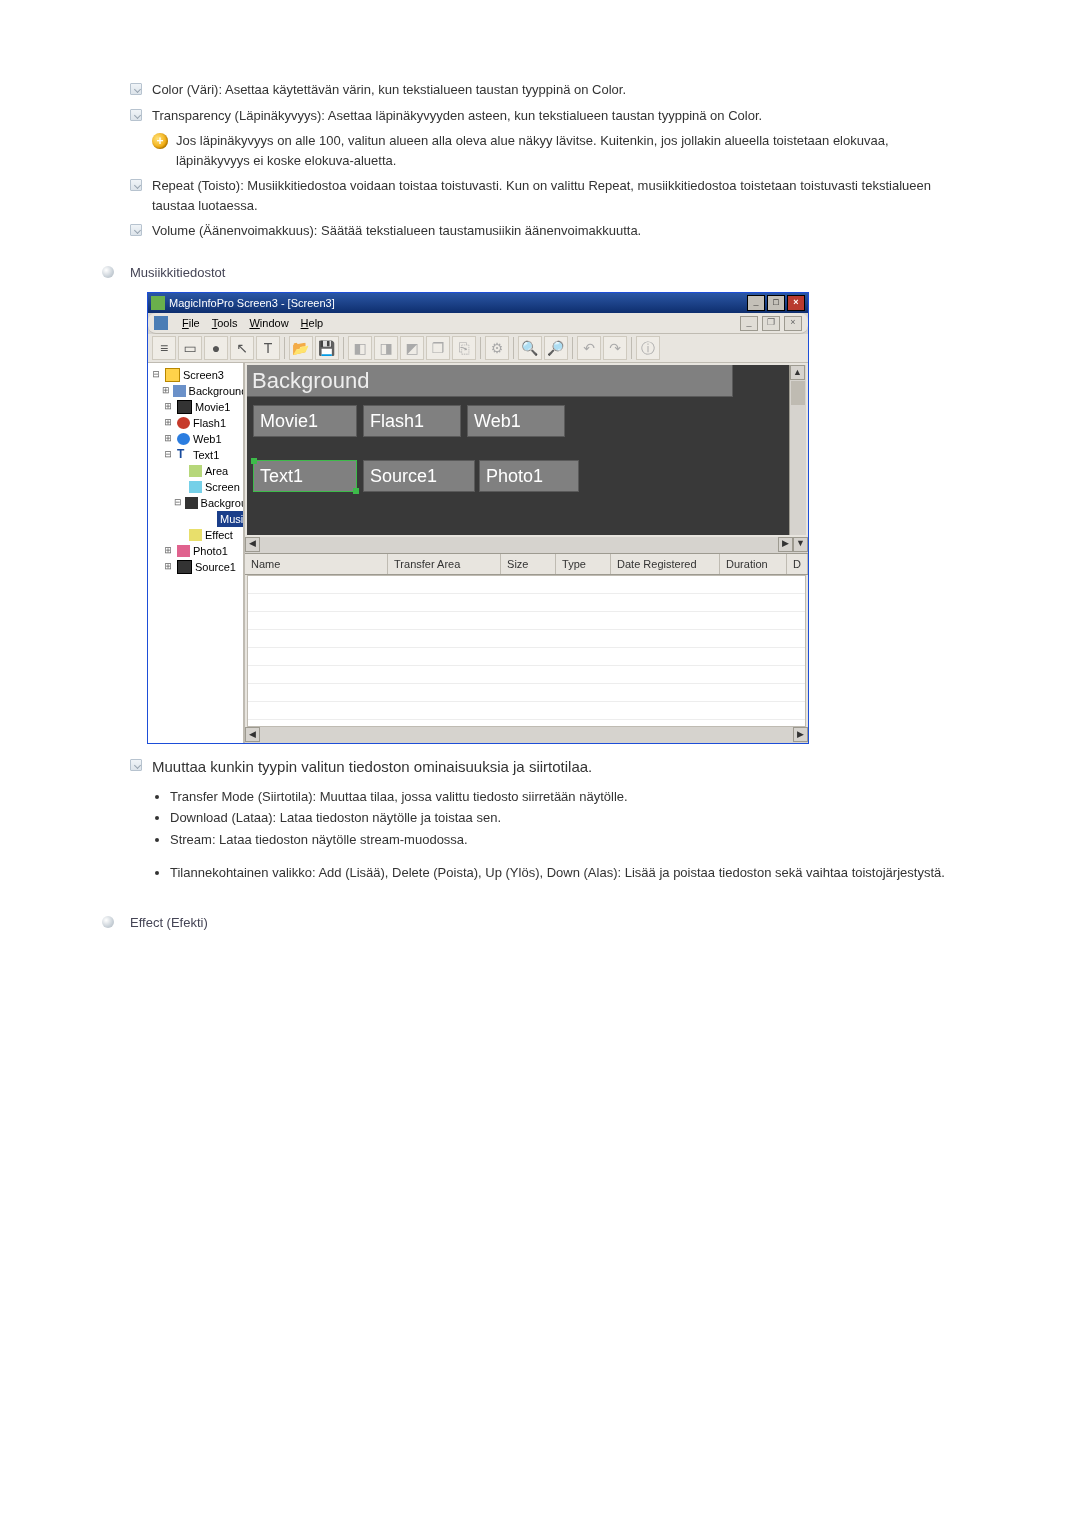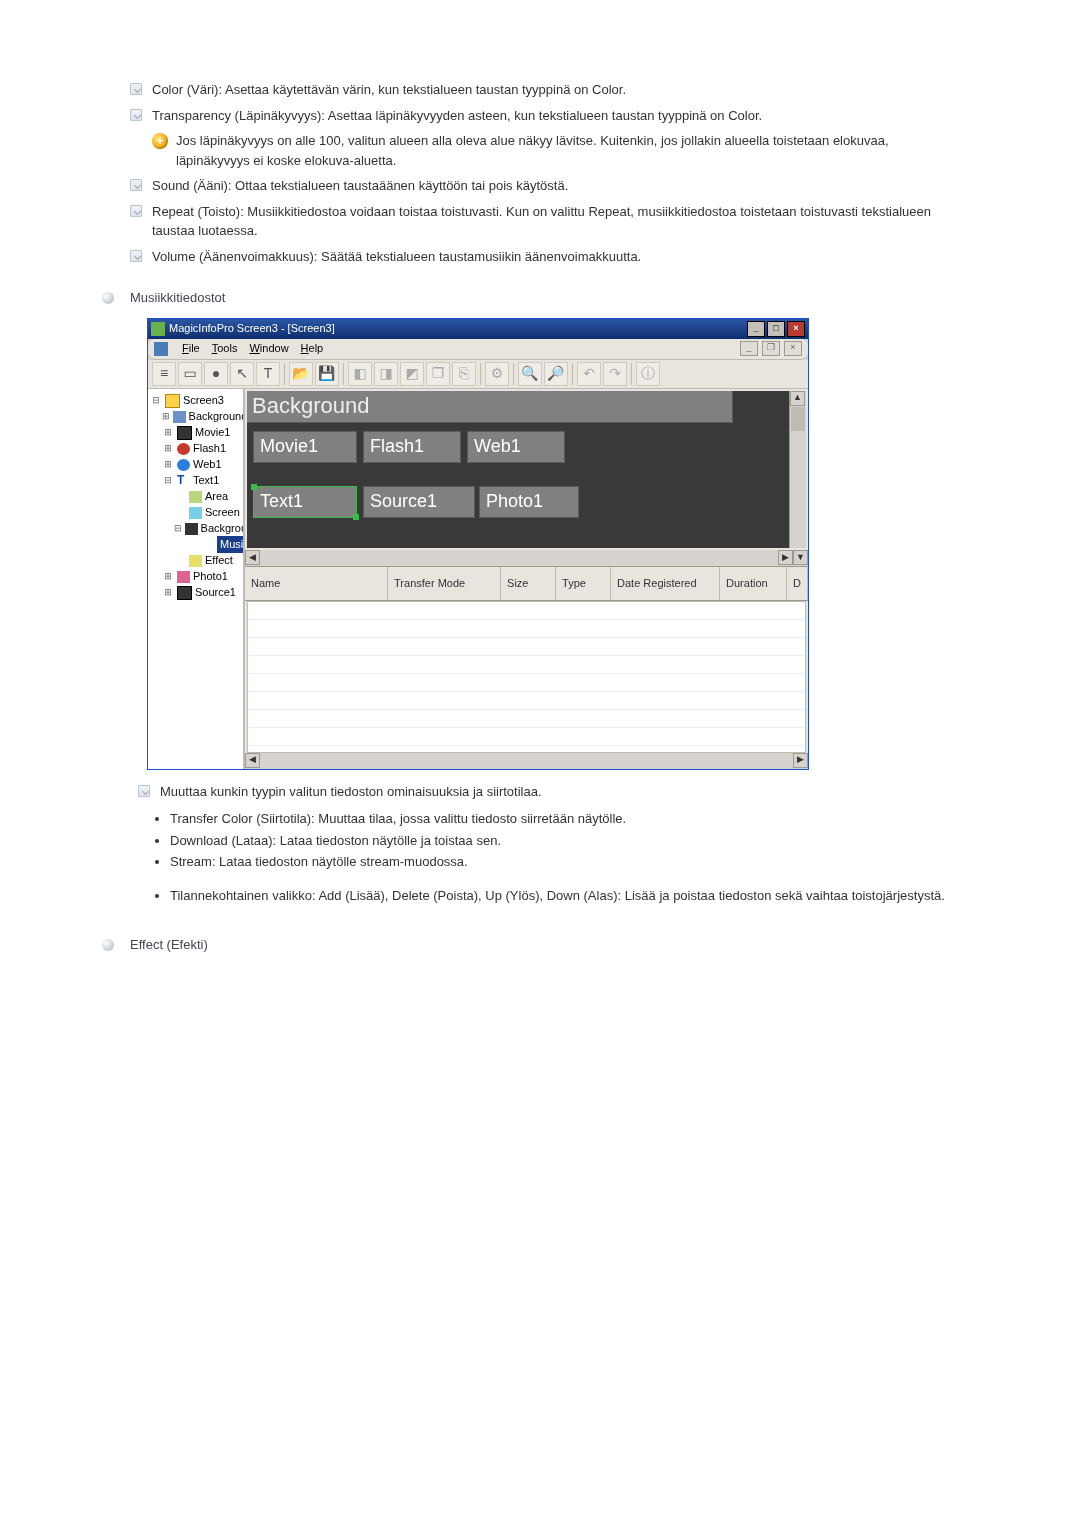--- a/index.html
+++ b/index.html
@@ -92,25 +92,25 @@
   .vscr{position:absolute;right:0;top:0;bottom:0;width:16px;
     background:#d6d3ce;border-left:1px solid #9d9a90;}
   .vscr .th{width:14px;height:24px;background:#bfbbb2;margin:1px auto 0;}
   .hscrollrow{height:16px;background:#d6d3ce;display:flex;}
   .hscrollrow .ar,.vscr .ar{width:15px;height:15px;background:#d6d3ce;
     border:1px solid #9d9a90;box-sizing:border-box;font-size:9px;
     display:flex;align-items:center;justify-content:center;color:#333;}
   .hscrollrow .track{flex:1;background:#d6d3ce;}
   .gridhead{display:flex;background:#e8e5df;border-top:1px solid #9d9a90;
     border-bottom:1px solid #9d9a90;}
-  .gh{padding:8px 6px;border-right:1px solid #bfbbb2;color:#333;font-size:11px;}
+  .gh{padding:2px 6px;border-right:1px solid #bfbbb2;color:#333;font-size:11px;}
   .gridbody{height:150px;background:#fff;margin:0 2px 0 2px;
     border:1px solid #bfbbb2;overflow:hidden;
     background-image:repeating-linear-gradient(#fff 0,#fff 17px,#ededed 17px,#ededed 18px);}
-  .foot{font-size:13px;margin-left:30px;position:relative;padding-left:0;}
+  .foot{font-size:15px;margin-left:22px;position:relative;padding-left:0;}
   .foot::before{content:"";position:absolute;left:-22px;top:3px;
     width:10px;height:10px;border:1px solid #9ab;border-radius:1px;
     background:linear-gradient(#eaf0f5,#cfd9e2);opacity:.7;}
   .foot::after{content:"";position:absolute;left:-17px;top:7px;
     width:4px;height:4px;border-left:1px solid #678;border-bottom:1px solid #678;
     transform:rotate(-45deg);opacity:.6;}
   ul.bul{list-style:disc;margin:8px 0 0 40px;padding:0;}
   ul.bul li{margin:2px 0;}
 </style>
 </head>
@@ -119,21 +119,20 @@
 
 <ul class="lvl1">
   <li>Color (Väri): Asettaa käytettävän värin, kun tekstialueen taustan tyyppinä on Color.</li>
   <li>
     <span>Transparency (Läpinäkyvyys): Asettaa läpinäkyvyyden asteen, kun tekstialueen taustan tyyppinä on Color.</span>
     <div class="note">
       <span class="ball">+</span>
       <span>Jos läpinäkyvyys on alle 100, valitun alueen alla oleva alue näkyy lävitse. Kuitenkin, jos jollakin alueella toistetaan elokuvaa, läpinäkyvyys ei koske elokuva-aluetta.</span>
     </div>
   </li>
-  <li>Sound (Ääni): Ottaa tekstialueen taustaäänen käyttöön tai pois käytöstä.</li>
   <li>Repeat (Toisto): Musiikkitiedostoa voidaan toistaa toistuvasti. Kun on valittu Repeat, musiikkitiedostoa toistetaan toistuvasti tekstialueen taustaa luotaessa.</li>
   <li>Volume (Äänenvoimakkuus): Säätää tekstialueen taustamusiikin äänenvoimakkuutta.</li>
 </ul>
 
 <div class="sec-head">
   <span class="orb"></span>
   <span class="ttl">Musiikkitiedostot</span>
 </div>
 
 <div class="shot">
@@ -264,41 +263,41 @@
         </div>
       </div>
       <div class="hscrollrow">
         <span class="ar">◀</span>
         <span class="track"></span>
         <span class="ar">▶</span>
         <span class="ar">▼</span>
       </div>
       <div class="gridhead">
         <div class="gh" style="width:130px">Name</div>
-        <div class="gh" style="width:100px">Transfer Mode</div>
+        <div class="gh" style="width:100px">Transfer Area</div>
         <div class="gh" style="width:42px">Size</div>
         <div class="gh" style="width:42px">Type</div>
         <div class="gh" style="width:96px">Date Registered</div>
         <div class="gh" style="width:54px">Duration</div>
         <div class="gh" style="flex:1">D</div>
       </div>
       <div class="gridbody"></div>
       <div class="hscrollrow">
         <span class="ar">◀</span>
         <span class="track"></span>
         <span class="ar">▶</span>
       </div>
     </div>
   </div>
 </div>
 
 <div class="foot">Muuttaa kunkin tyypin valitun tiedoston ominaisuuksia ja siirtotilaa.</div>
 
 <ul class="bul">
-  <li>Transfer Color (Siirtotila): Muuttaa tilaa, jossa valittu tiedosto siirretään näytölle.</li>
+  <li>Transfer Mode (Siirtotila): Muuttaa tilaa, jossa valittu tiedosto siirretään näytölle.</li>
   <li>Download (Lataa): Lataa tiedoston näytölle ja toistaa sen.</li>
   <li>Stream: Lataa tiedoston näytölle stream-muodossa.</li>
 </ul>
 <ul class="bul" style="margin-top:14px">
   <li>Tilannekohtainen valikko: Add (Lisää), Delete (Poista), Up (Ylös), Down (Alas): Lisää ja poistaa tiedoston sekä vaihtaa toistojärjestystä.</li>
 </ul>
 
 <div class="sec-head" style="margin-top:30px">
   <span class="orb"></span>
   <span class="ttl">Effect (Efekti)</span>

